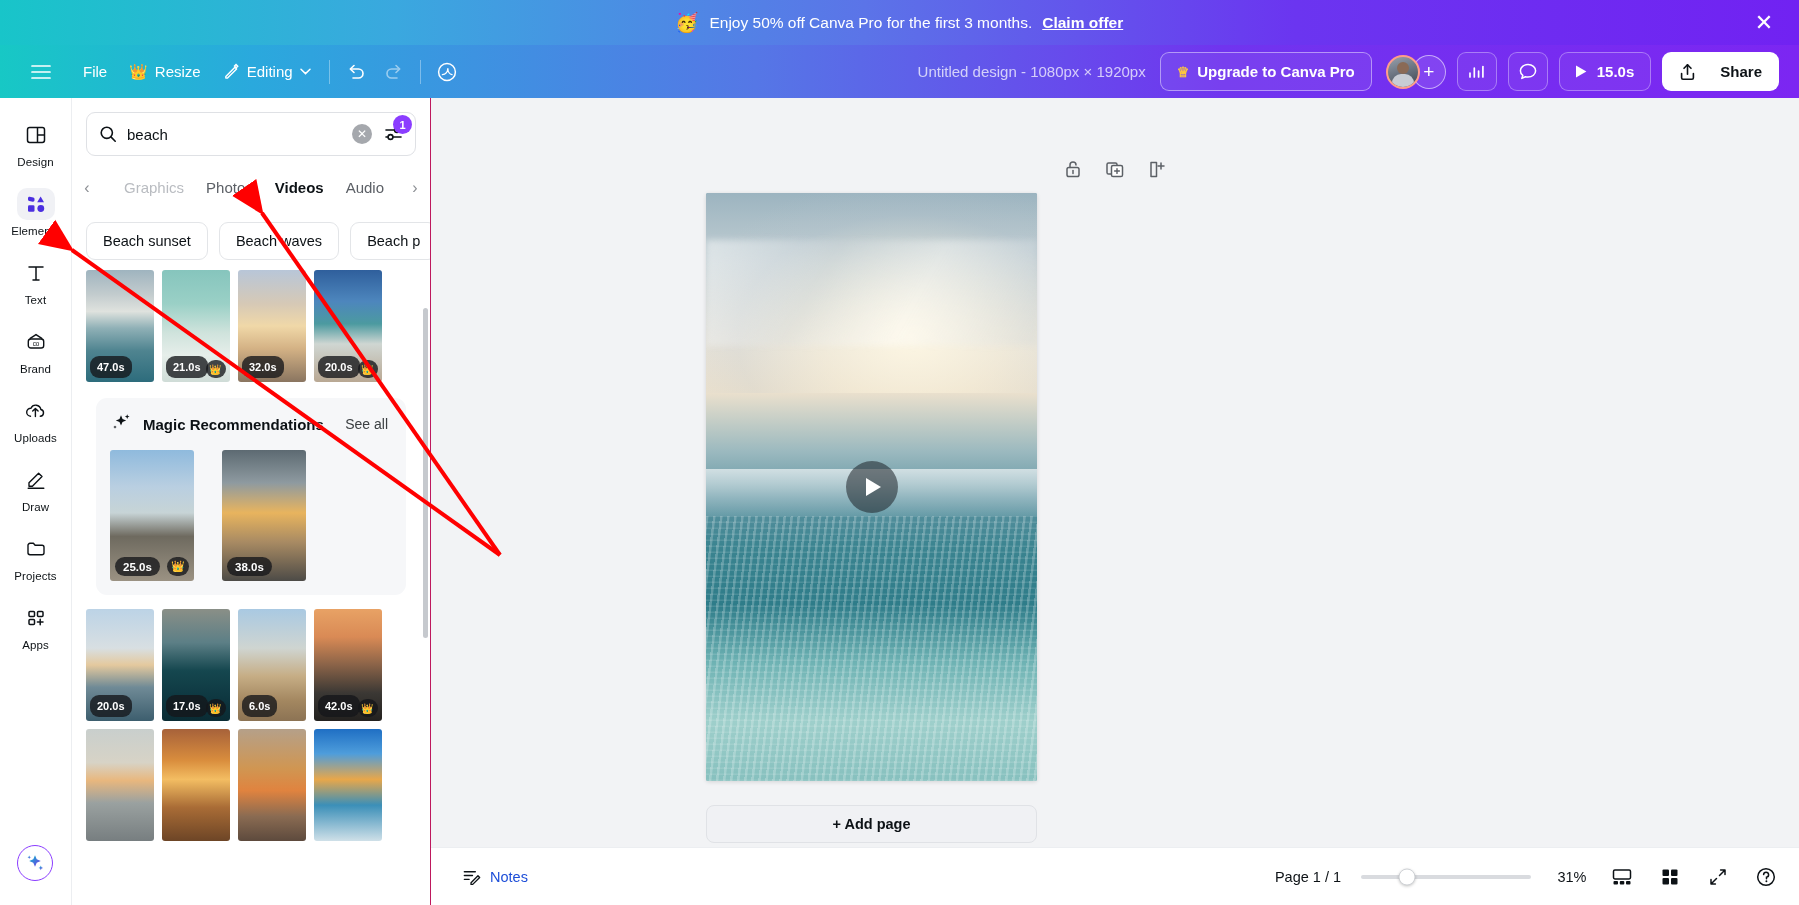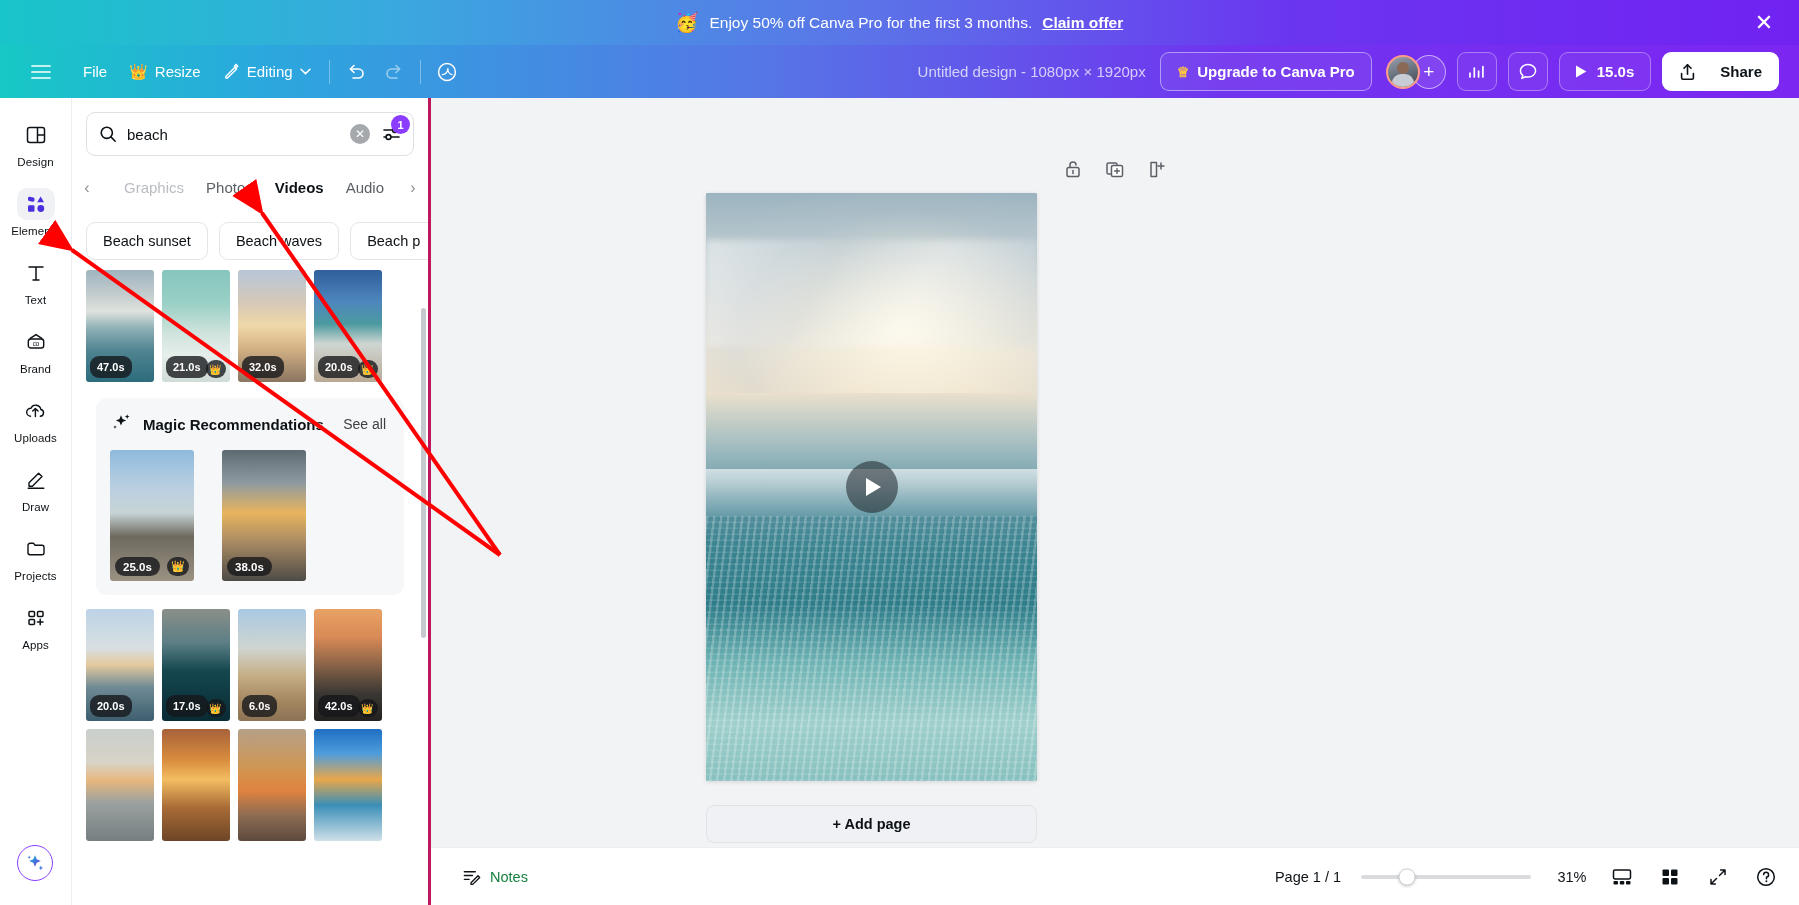--- a/index.html
+++ b/index.html
@@ -107,21 +107,21 @@
   }
   .rail-item .rail-label { font-size: 11.5px; letter-spacing: .1px; }
   .rail-item.active .rail-ico-wrap {
     background: #f0f1f5; border-radius: 10px;
   }
   .rail-ico-wrap { width: 38px; height: 32px; display: flex; align-items: center; justify-content: center; }
 
   
   #panel {
     position: absolute; left: 72px; top: 98px; width: 359px; height: 807px;
-    background: #fff; border-right: 3px solid #be185d; overflow: hidden;
+    background: #fff; border-right: 1px solid #be185d; overflow: hidden;
   }
   #search-wrap { padding: 14px 14px 0 14px; }
   #search-box {
     height: 44px; border: 1px solid #dfe1e5; border-radius: 9px;
     display: flex; align-items: center; padding: 0 9px 0 12px; gap: 10px;
     background: #fff;
   }
   #search-input {
     flex: 1; border: none; outline: none; font-size: 15px;
     font-family: "Liberation Sans", sans-serif; color: #0d1216; background: transparent;
@@ -254,21 +254,21 @@
   }
 
   
   #bottom-bar {
     position: absolute; left: 431px; top: 847px; width: 1368px; height: 58px;
     background: #fff; border-top: 1px solid #eceef1;
     display: flex; align-items: center;
   }
   #notes-btn {
     display: flex; align-items: center; gap: 9px; margin-left: 22px;
-    font-size: 14.5px; color: #15803d; cursor: pointer; padding: 7px 9px; border-radius: 7px;
+    font-size: 14.5px; color: #1d4ed8; cursor: pointer; padding: 7px 9px; border-radius: 7px;
   }
   #page-count { margin-left: auto; font-size: 14.5px; color: #0d1216; white-space: nowrap; }
   #zoom-slider {
     position: relative; width: 170px; height: 4px; background: #d9dbdf;
     border-radius: 2px; margin: 0 20px; cursor: pointer;
   }
   #zoom-knob {
     position: absolute; left: 46px; top: 50%; transform: translate(-50%,-50%);
     width: 17px; height: 17px; border-radius: 50%; background: #fff;
     border: 1px solid #cfd2d6; box-shadow: 0 1px 3px rgba(0,0,0,.22);

